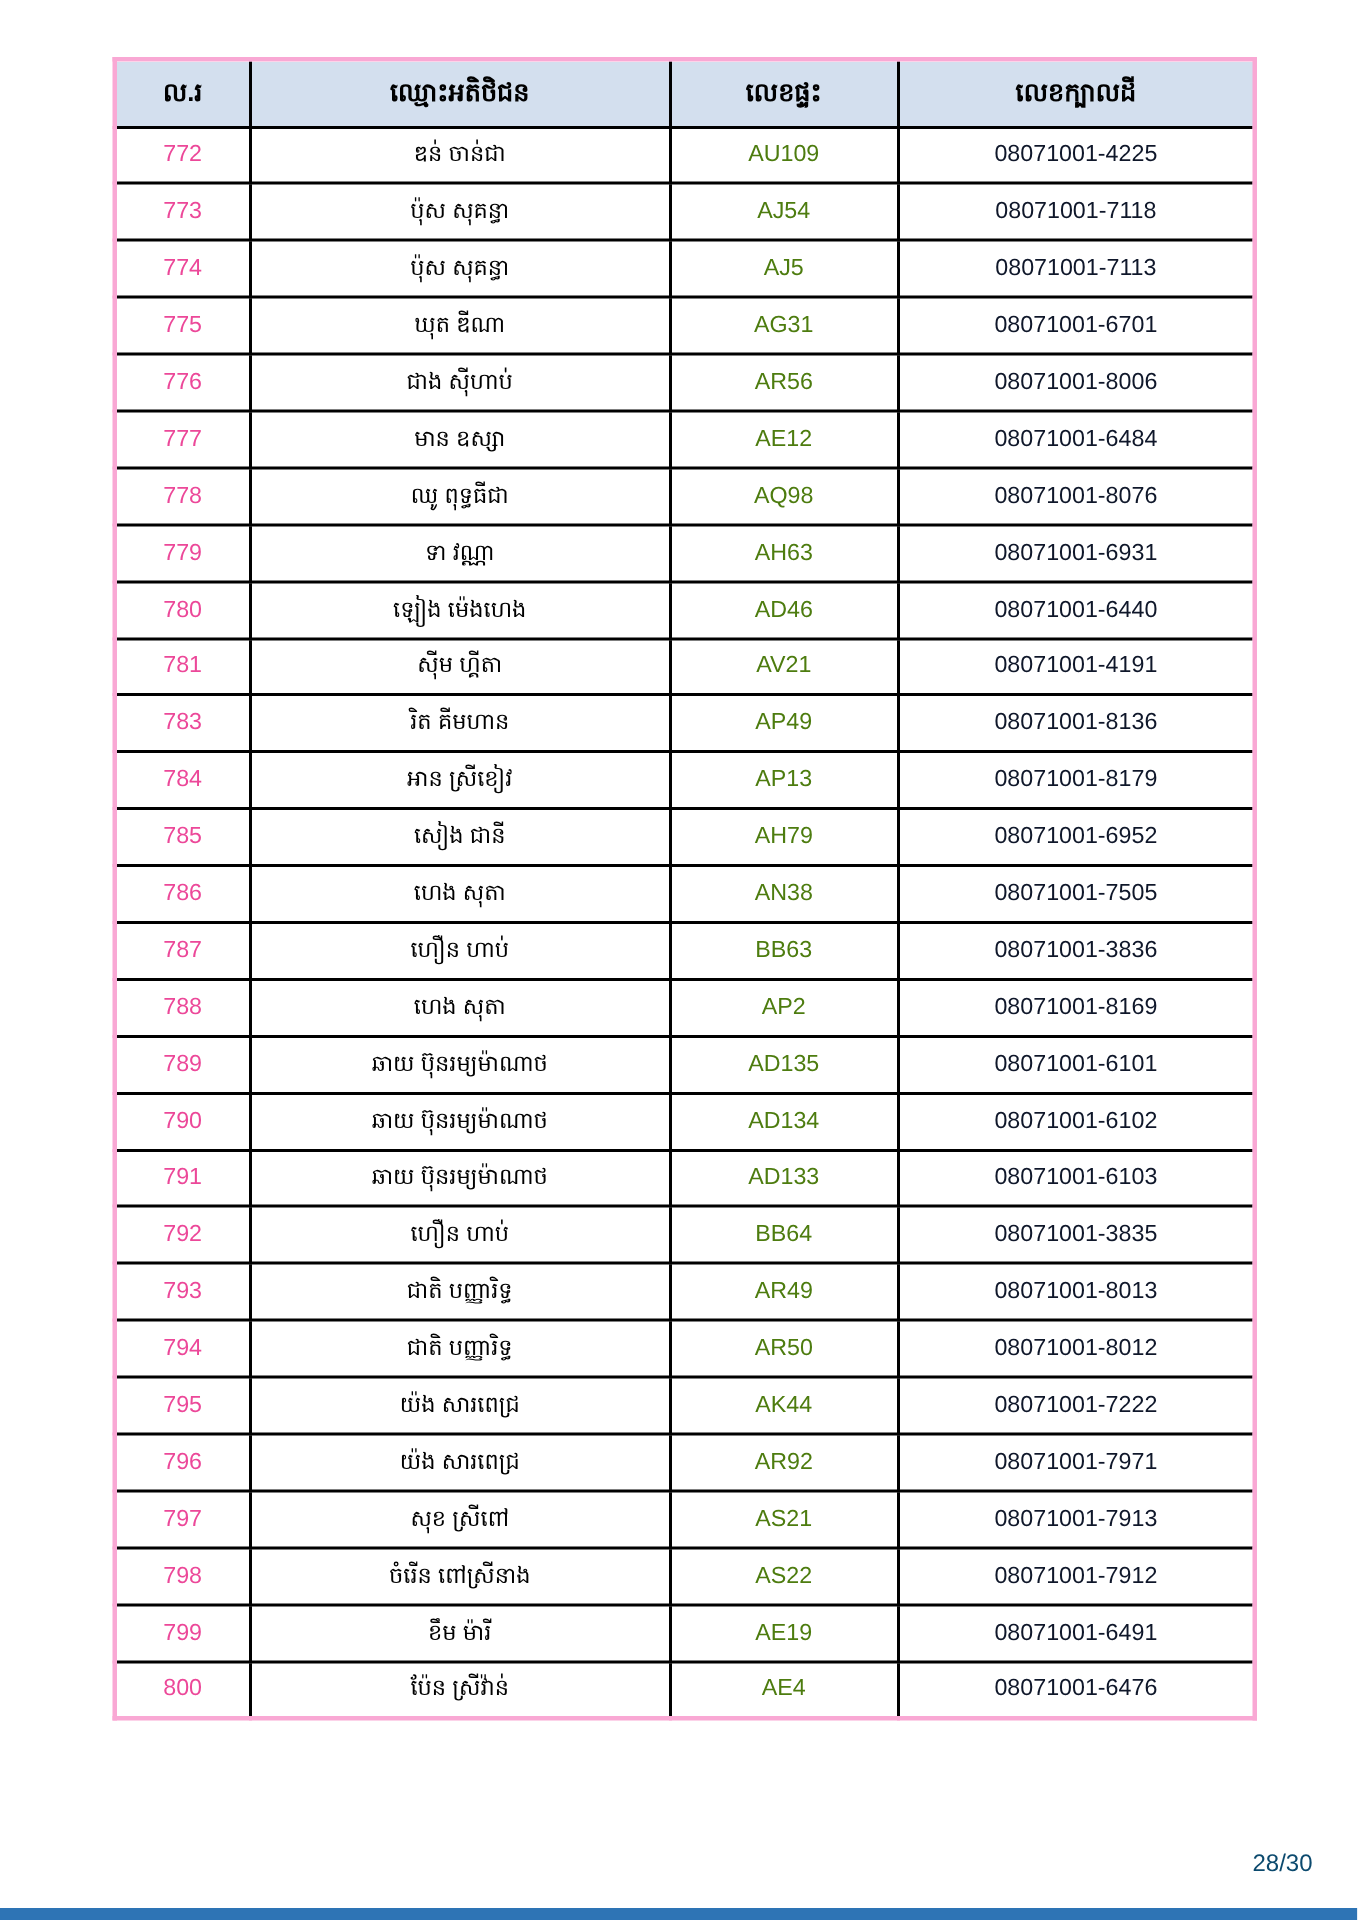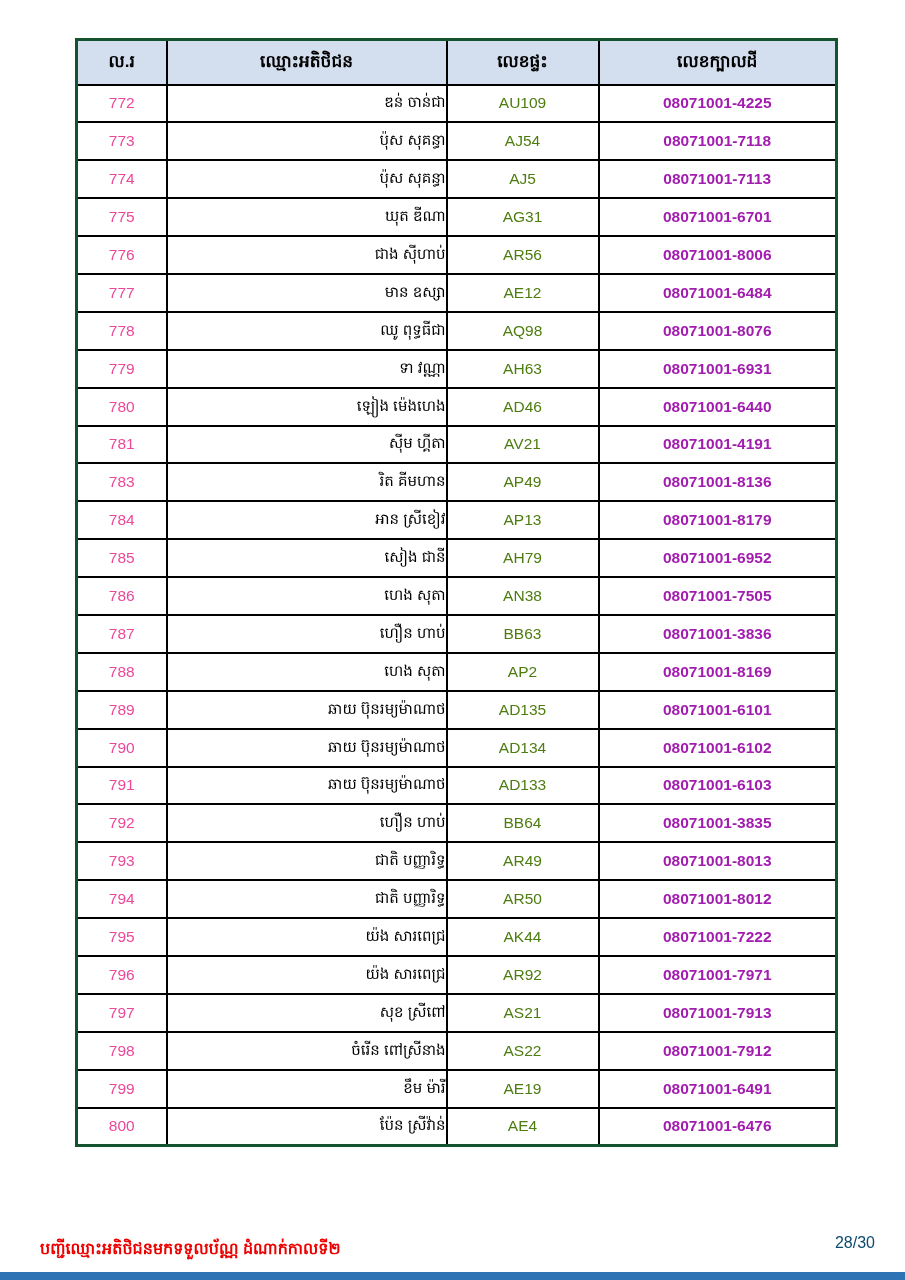--- a/index.html
+++ b/index.html
@@ -15,21 +15,21 @@
     background: #ffffff;
     overflow: hidden;
   }
   table.customer-table {
     position: absolute;
     left: 75px;
     top: 38px;
     width: 760px;
     border-collapse: collapse;
     table-layout: fixed;
-    border: 3px solid #14532d;
+    border: 3px solid #f9a8d4;
   }
   table.customer-table th,
   table.customer-table td {
     border: 2px solid #000000;
     padding: 0;
     overflow: hidden;
     white-space: nowrap;
   }
   table.customer-table thead tr { height: 45px; }
   table.customer-table tbody tr { height: 37.9px; }
@@ -41,38 +41,38 @@
     text-align: center;
     vertical-align: middle;
   }
   td.col-no {
     text-align: center;
     vertical-align: middle;
     font-size: 15.5px;
     color: #ec4899;
   }
   td.col-name {
-    text-align: right;
+    text-align: center;
     vertical-align: middle;
     padding-left: 7px;
     font-size: 15px;
     color: #000000;
   }
   td.col-house {
     text-align: center;
     vertical-align: middle;
     font-size: 15.5px;
     color: #4d7c0f;
   }
   td.col-parcel {
     text-align: center;
     vertical-align: middle;
     font-size: 15.5px;
-    font-weight: 700;
-    color: #a21caf;
+    font-weight: 400;
+    color: #0f172a;
   }
   .footer {
     position: absolute;
     left: 0;
     top: 1232px;
     width: 905px;
     height: 34px;
   }
   .footer-title {
     position: absolute;
@@ -285,19 +285,18 @@
         <tr>
           <td class="col-no">800</td>
           <td class="col-name">ប៉ែន ស្រីវ៉ាន់</td>
           <td class="col-house">AE4</td>
           <td class="col-parcel">08071001-6476</td>
         </tr>
       </tbody>
   </table>
 
   <div class="footer">
-    <span class="footer-title">បញ្ជីឈ្មោះអតិថិជនមកទទួលប័ណ្ណ ដំណាក់កាលទី២</span>
     <span class="footer-page">28/30</span>
   </div>
 
   <div class="bottom-bar"></div>
 
 </div>
 
 </body></html>

